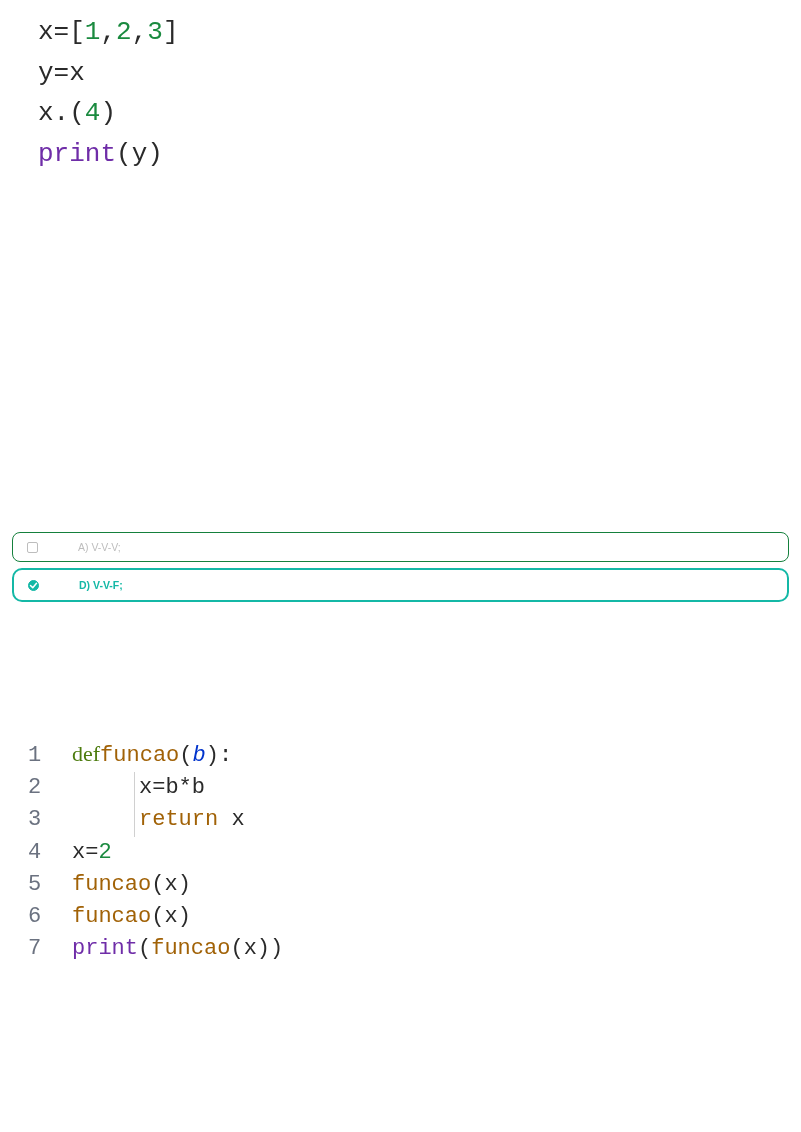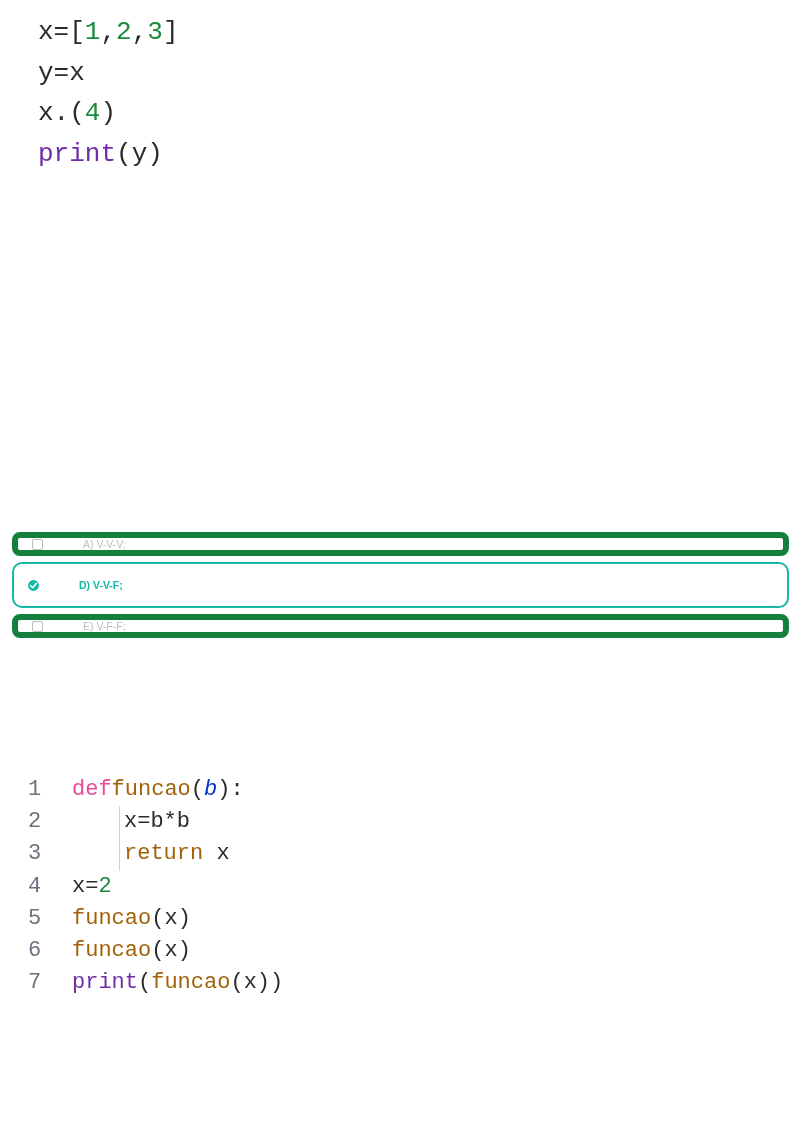--- a/index.html
+++ b/index.html
@@ -15,27 +15,27 @@
     font-size: 26px;
     line-height: 1.56;
     font-family: 'Consolas', 'Courier New', monospace;
     font-weight: 500;
   }
   .spacer-1 { height: 358px; }
   .options {
     padding: 0 12px;
   }
   .option {
-    border: 6px solid #15803d;
+    border: 1px solid #15803d;
     border-radius: 8px;
     padding: 0 14px;
     margin-bottom: 6px;
     display: flex;
     align-items: center;
-    height: 24px;
+    height: 30px;
     font-family: Arial, sans-serif;
     font-size: 10.5px;
     color: #bdbdbd;
     cursor: pointer;
     background: #fff;
   }
   .option .box {
     width: 11px;
     height: 11px;
     border: 1px solid #bdbdbd;
@@ -43,21 +43,21 @@
     margin-right: 40px;
     flex-shrink: 0;
     display:flex;
     align-items:center;
     justify-content:center;
   }
   .option.correct {
     border: 2px solid #14b8a6;
     color: #14b8a6;
     font-weight: 600;
-    height: 46px;
+    height: 34px;
     border-radius: 10px;
   }
   .option.correct .box {
     border-color: #14b8a6;
     background: #14b8a6;
     border-radius: 50%;
     position: relative;
   }
   .option.correct .box svg { display:block; }
   .spacer-2 { height: 130px; }
@@ -72,27 +72,27 @@
   .lineno {
     width: 44px;
     color: #6b7280;
     text-align: left;
     flex-shrink: 0;
     font-weight: 400;
   }
   .indent-bar {
     border-left: 1px solid #d0d0d0;
     padding-left: 4px;
-    margin-left: 1px;
+    margin-left: 16px;
   }
   .tok-var { color: #2a2a2a; }
   .tok-punc{ color: #2a2a2a; }
   .tok-num { color: #1a8a3f; }
   .tok-func{ color: #6f2da8; }
-  .tok-kw  { color: #ec4899; }
+  .tok-kw  { color: #4d7c0f; font-family: Liberation Serif, serif; }
   .tok-kw2 { color: #a16207; }
   .tok-name{ color: #a16207; }
   .tok-param{ color: #0033cc; font-style: italic; }
   .tok-eq { color: #2a2a2a; }
 </style>
 </head>
 <body>
 
 <div class="code-block-1">
   <div class="line">
@@ -134,24 +134,20 @@
     <span>A) V-V-V;</span>
   </div>
   <div class="option correct">
     <span class="box">
       <svg width="9" height="9" viewBox="0 0 12 12">
           <path d="M2 6 L5 9 L10 3" stroke="#fff" stroke-width="2" fill="none" stroke-linecap="round" stroke-linejoin="round"></path>
         </svg>
     </span>
     <span>D) V-V-F;</span>
   </div>
-  <div class="option">
-    <span class="box"></span>
-    <span>E) V-F-F;</span>
-  </div>
 </div>
 
 <div class="spacer-2"></div>
 
 <div class="code-block-2">
   <div class="line">
     <span class="lineno">1</span>
     <span class="tok-kw">def</span>
       <span> </span>
       <span class="tok-name">funcao</span>

